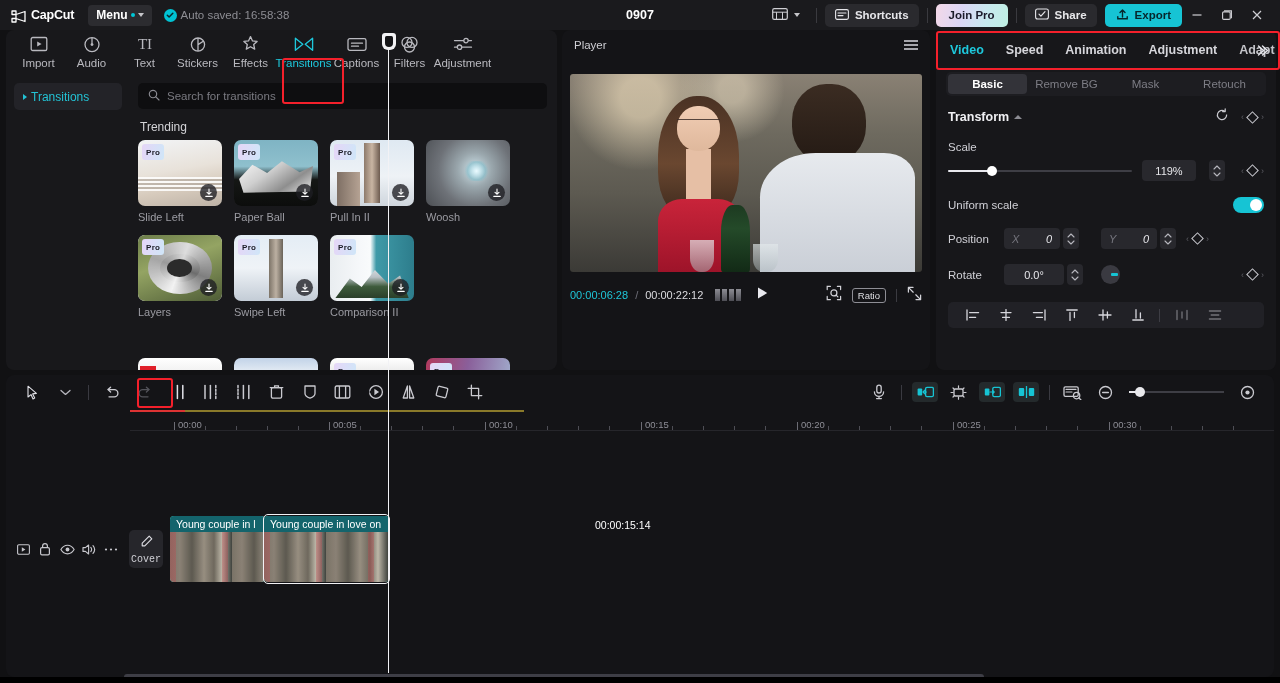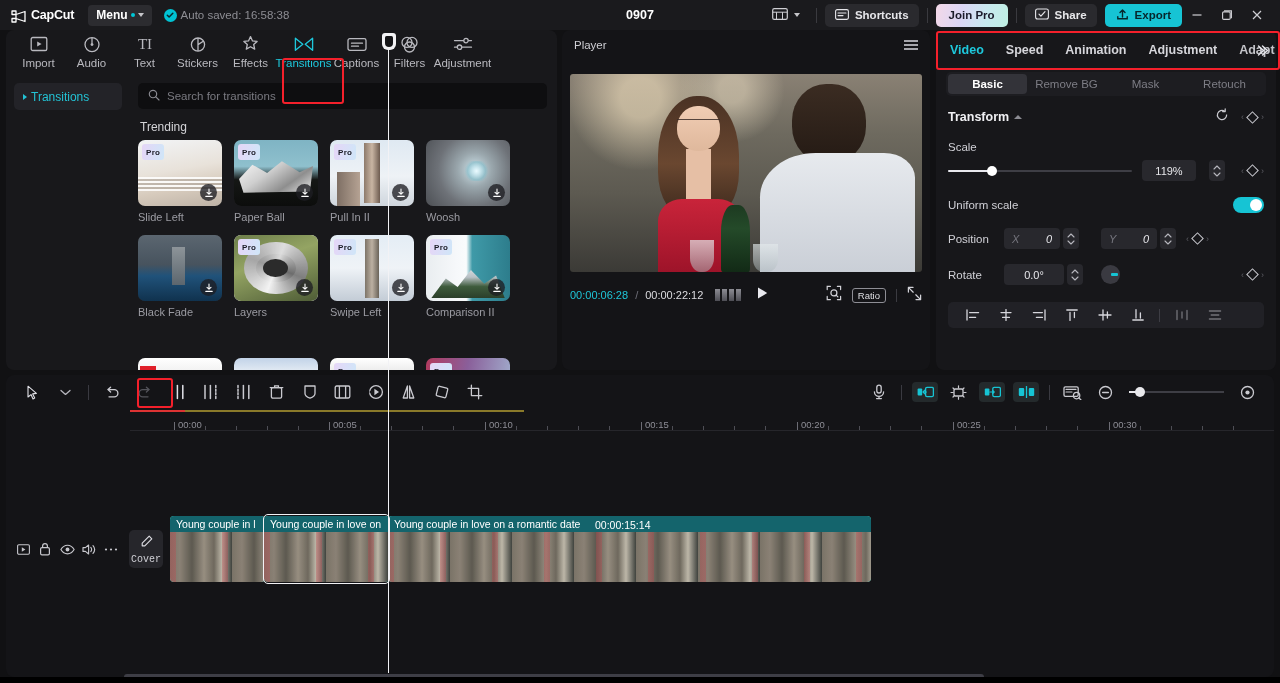--- a/index.html
+++ b/index.html
@@ -518,31 +518,20 @@
               <div class="art a-woosh"></div>
               <span class="dl-badge">
                 <svg width="10" height="10" viewBox="0 0 10 10">
                     <path d="M5 1v5.2M5 6.2L3 4.3M5 6.2L7 4.3M1.8 8.4h6.4" fill="none" stroke="#fff" stroke-width="1.1" stroke-linecap="round" stroke-linejoin="round"></path>
                   </svg>
               </span>
             </div>
             <div class="cell-lbl">Woosh</div>
           </div>
 
-          <div class="cell">
-            <div class="thumb">
-              <div class="art a-blackfade"></div>
-              <span class="dl-badge">
-                <svg width="10" height="10" viewBox="0 0 10 10">
-                    <path d="M5 1v5.2M5 6.2L3 4.3M5 6.2L7 4.3M1.8 8.4h6.4" fill="none" stroke="#fff" stroke-width="1.1" stroke-linecap="round" stroke-linejoin="round"></path>
-                  </svg>
-              </span>
-            </div>
-            <div class="cell-lbl">Black Fade</div>
-          </div>
 
           <div class="cell">
             <div class="thumb selbox">
               <div class="art a-layers"></div>
               <span class="pro-badge">Pro</span>
               <span class="dl-badge">
                 <svg width="10" height="10" viewBox="0 0 10 10">
                     <path d="M5 1v5.2M5 6.2L3 4.3M5 6.2L7 4.3M1.8 8.4h6.4" fill="none" stroke="#fff" stroke-width="1.1" stroke-linecap="round" stroke-linejoin="round"></path>
                   </svg>
               </span>
@@ -1081,24 +1070,20 @@
   </div>
 
   <div class="clip" style="left:170px;width:95px">
     <div class="clip-hdr">Young couple in l</div>
     <div class="film"></div>
   </div>
   <div class="clip" style="left:264px;width:125px">
     <div class="clip-hdr">Young couple in love on</div>
     <div class="film"></div>
   </div>
-  <div class="clip" style="left:388px;width:483px">
-    <div class="clip-hdr">Young couple in love on a romantic date</div>
-    <div class="film"></div>
-  </div>
   <div class="clip-dur" style="left:595px">00:00:15:14</div>
   <div class="clip-sel" style="left:263px;width:127px"></div>
 
   <div class="playhead">
     <span class="playhead-cap"></span>
   </div>
 
   <div class="hscroll">
       <i></i>
     </div>

